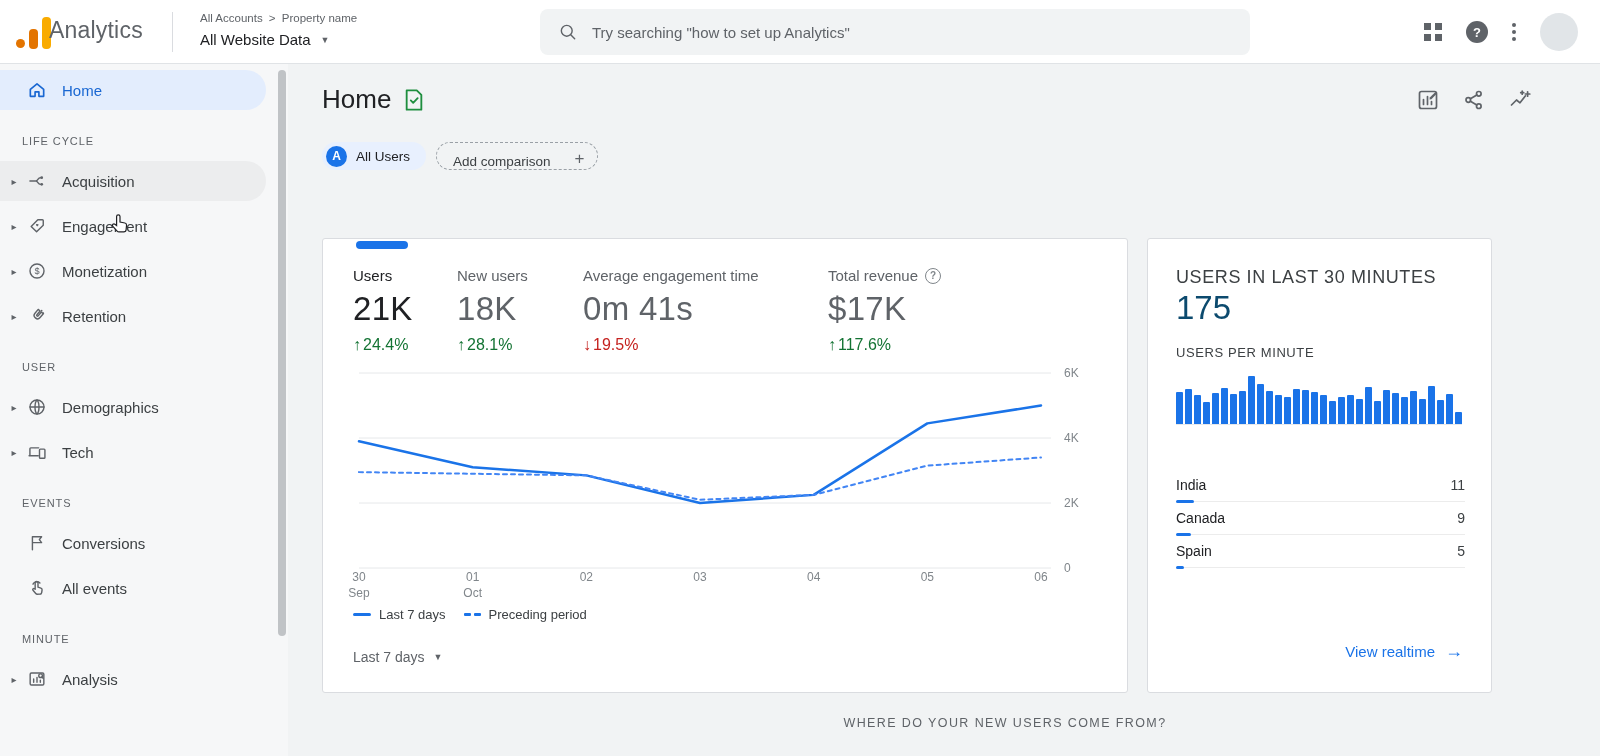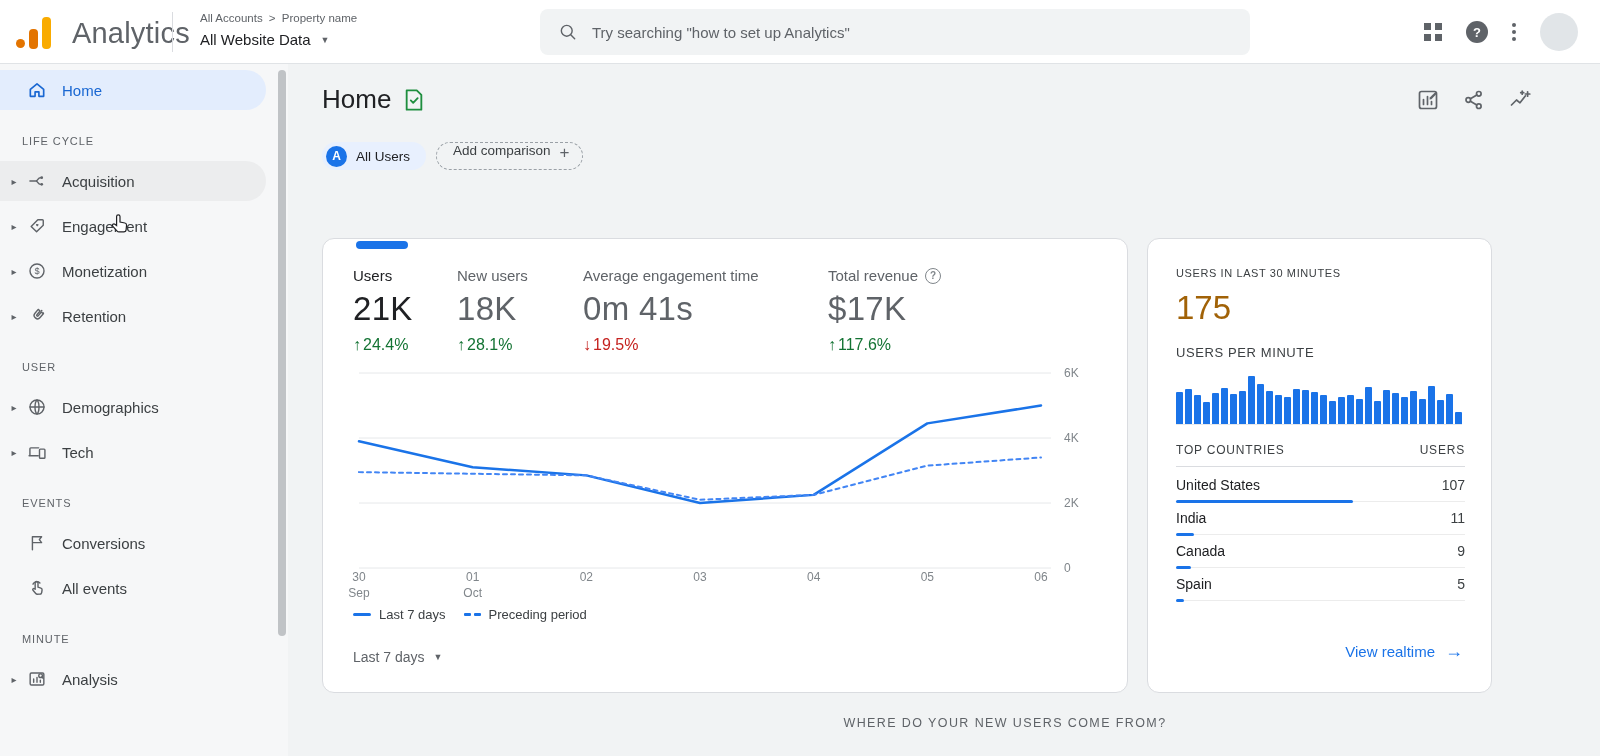--- a/index.html
+++ b/index.html
@@ -5,21 +5,21 @@
   * { margin:0; padding:0; box-sizing:border-box; }
   html,body { width:1600px; height:756px; overflow:hidden; }
   body { font-family:"Liberation Sans","DejaVu Sans",sans-serif; background:#f1f3f4; color:#202124; position:relative; }
 
   
   .header { position:absolute; left:0; top:0; width:1600px; height:64px; background:#fff; border-bottom:1px solid #e0e3e6; z-index:5; }
   .logo { position:absolute; left:16px; top:15px; width:38px; height:34px; }
   .logo .dot { position:absolute; left:0; bottom:1px; width:9px; height:9px; border-radius:50%; background:#e37400; }
   .logo .bar-mid { position:absolute; left:13px; bottom:0; width:9px; height:20px; border-radius:4px; background:#e37400; }
   .logo .bar-tall { position:absolute; left:26px; bottom:0; width:9px; height:32px; border-radius:4px; background:#f9ab00; }
-  .brand { position:absolute; left:72px; top:17px; font-size:29px; color:#5f6368; letter-spacing:.2px; }
+  .brand { position:absolute; left:49px; top:17px; font-size:23px; color:#5f6368; letter-spacing:.2px; }
   .v-divider { position:absolute; left:172px; top:12px; width:1px; height:40px; background:#dadce0; }
   .breadcrumb { position:absolute; left:200px; top:12px; font-size:11.5px; color:#5f6368; }
   .breadcrumb span { margin-right:3px; }
   .property-selector { position:absolute; left:200px; top:31px; font-size:15px; color:#202124; display:flex; align-items:center; gap:10px; cursor:pointer; }
   .caret { font-size:9px; color:#5f6368; }
   .searchbar { position:absolute; left:540px; top:9px; width:710px; height:46px; background:#f1f3f4; border-radius:8px; display:flex; align-items:center; padding:0 18px; gap:14px; }
   .searchbar input { border:none; background:transparent; outline:none; font-size:15px; color:#202124; width:600px; font-family:inherit; }
   .searchbar input::placeholder { color:#5f6368; }
   .hdr-icons { position:absolute; right:22px; top:0; height:64px; display:flex; align-items:center; gap:24px; }
   .grid-icon { width:18px; height:18px; display:grid; grid-template-columns:7px 7px; grid-template-rows:7px 7px; gap:4px; }
@@ -44,25 +44,25 @@
 
   
   .main { position:absolute; left:288px; top:64px; width:1312px; height:692px; }
   .page-title { position:absolute; left:34px; top:20px; font-size:26px; color:#202124; display:flex; align-items:center; gap:12px; }
   .main-icons { position:absolute; top:24px; left:1128px; display:flex; gap:22px; }
   .main-icons .mi { width:24px; height:24px; cursor:pointer; }
   .chips { position:absolute; left:34px; top:78px; display:flex; gap:10px; align-items:center; }
   .chip-allusers { height:28px; background:#e8f0fe; border-radius:15px; display:flex; align-items:center; gap:9px; padding:0 16px 0 4px; cursor:pointer; }
   .chip-allusers .cavatar { width:21px; height:21px; border-radius:50%; background:#1a73e8; color:#fff; font-size:12px; font-weight:bold; display:flex; align-items:center; justify-content:center; }
   .chip-allusers .clbl { font-size:13.5px; color:#202124; font-weight:500; }
-  .chip-add { height:28px; border:1.6px dashed #9aa0a6; border-radius:15px; display:flex; align-items:flex-start; gap:9px; padding:0 12px 0 16px; cursor:pointer; }
+  .chip-add { height:28px; border:1.6px dashed #9aa0a6; border-radius:15px; display:flex; align-items:flex-end; gap:24px; padding:0 12px 0 16px; cursor:pointer; }
   .chip-add .clbl { font-size:13.5px; color:#3c4043; font-weight:500; }
   .chip-add .plus { font-size:17px; color:#5f6368; }
 
-  .card { position:absolute; background:#fff; border:1px solid #dadce0; border-radius:12px; }
+  .card { position:absolute; background:#fff; border:1px solid #dadce0; border-radius:3px; }
   .chart-card { left:34px; top:174px; width:806px; height:455px; }
   .rt-card { left:859px; top:174px; width:345px; height:455px; }
 
   
   .tab-indicator { position:absolute; left:33px; top:2px; width:52px; height:8px; background:#1a73e8; border-radius:4px; }
   .scorecard { position:absolute; top:28px; }
   .scorecard .sc-label { font-size:15px; color:#5f6368; display:flex; align-items:center; gap:7px; }
   .scorecard.selected .sc-label { color:#202124; font-weight:500; }
   .scorecard .sc-value { margin-top:6px; font-size:33px; color:#5f6368; letter-spacing:.3px; }
   .scorecard.selected .sc-value { color:#202124; }
@@ -74,22 +74,22 @@
   .sc-help { width:16px; height:16px; border-radius:50%; border:1.4px solid #80868b; color:#80868b; font-size:10px; display:inline-flex; align-items:center; justify-content:center; font-weight:bold; }
   .line-chart { position:absolute; left:0; top:120px; }
   .legend { position:absolute; left:30px; top:368px; display:flex; align-items:center; gap:18px; font-size:13px; color:#3c4043; }
   .lg-item { display:flex; align-items:center; gap:8px; }
   .sw-solid { width:18px; height:3px; background:#1a73e8; border-radius:2px; }
   .sw-dash { display:flex; gap:3px; }
   .sw-dash i { width:7px; height:3px; background:#1a73e8; border-radius:1px; }
   .daterange { position:absolute; left:30px; top:410px; font-size:14px; color:#5f6368; display:flex; align-items:center; gap:9px; cursor:pointer; }
 
   
-  .rt-title { position:absolute; left:28px; top:28px; font-size:11px; letter-spacing:.6px; color:#3c4043; font-weight:500; }
-  .rt-value { position:absolute; left:28px; top:50px; font-size:33px; color:#a16207;text-align:center; }
+  .rt-title { position:absolute; left:28px; top:28px; font-size:18px; letter-spacing:.6px; color:#3c4043; font-weight:500; }
+  .rt-value { position:absolute; left:28px; top:50px; font-size:33px; color:#0c4a6e;text-align:center; }
   .rt-pm-label { position:absolute; left:28px; top:106px; font-size:13px; letter-spacing:.6px; color:#3c4043; font-weight:500; }
   .rt-bars { position:absolute; left:28px; top:134px; width:286px; height:52px; display:flex; align-items:flex-end; gap:2px; border-bottom:1px solid #e6e8ea; }
   .mbar { flex:1; background:#1a73e8; border-radius:1px 1px 0 0; }
   .rt-tbl-head { position:absolute; left:28px; top:204px; width:289px; display:flex; justify-content:space-between; font-size:12px; letter-spacing:.8px; color:#3c4043; font-weight:500; padding-bottom:9px; border-bottom:1px solid #dadce0; }
   .rt-rows { position:absolute; left:28px; top:230px; width:289px; }
   .country-row { position:relative; height:33px; display:flex; align-items:center; justify-content:space-between; border-bottom:1px solid #ececec; }
   .country-name { font-size:14px; color:#202124; }
   .country-value { font-size:14px; color:#3c4043; }
   .country-bar { position:absolute; left:0; bottom:-2px; height:3px; background:#1a73e8; border-radius:2px; }
   .rt-link { position:absolute; right:28px; top:402px; font-size:15px; color:#1a73e8; font-weight:500; display:flex; align-items:center; gap:10px; cursor:pointer; }
@@ -400,30 +400,21 @@
         <div class="mbar" style="height: 60%;"></div>
         <div class="mbar" style="height: 52%;"></div>
         <div class="mbar" style="height: 64%;"></div>
         <div class="mbar" style="height: 50%;"></div>
         <div class="mbar" style="height: 75%;"></div>
         <div class="mbar" style="height: 48%;"></div>
         <div class="mbar" style="height: 58%;"></div>
         <div class="mbar" style="height: 23%;"></div>
       </div>
 
-    <div class="rt-tbl-head">
-      <span>TOP COUNTRIES</span>
-      <span>USERS</span>
-    </div>
     <div class="rt-rows">
-      <div class="country-row">
-        <span class="country-name">United States</span>
-        <span class="country-value">107</span>
-        <span class="country-bar" style="width: 61.1429%;"></span>
-      </div>
       <div class="country-row">
         <span class="country-name">India</span>
         <span class="country-value">11</span>
         <span class="country-bar" style="width: 6.28571%;"></span>
       </div>
       <div class="country-row">
         <span class="country-name">Canada</span>
         <span class="country-value">9</span>
         <span class="country-bar" style="width: 5.14286%;"></span>
       </div>

